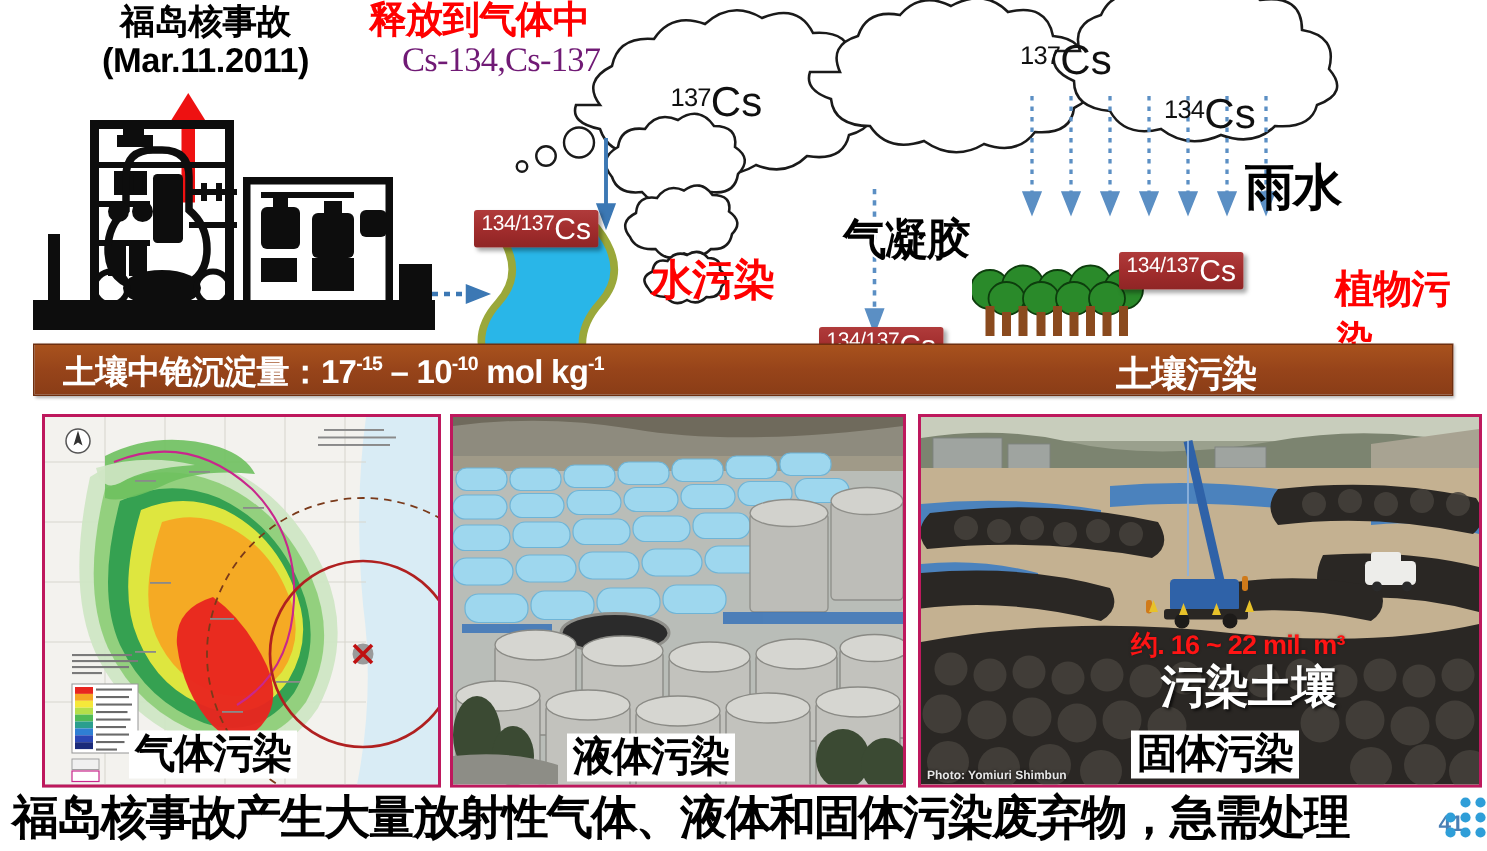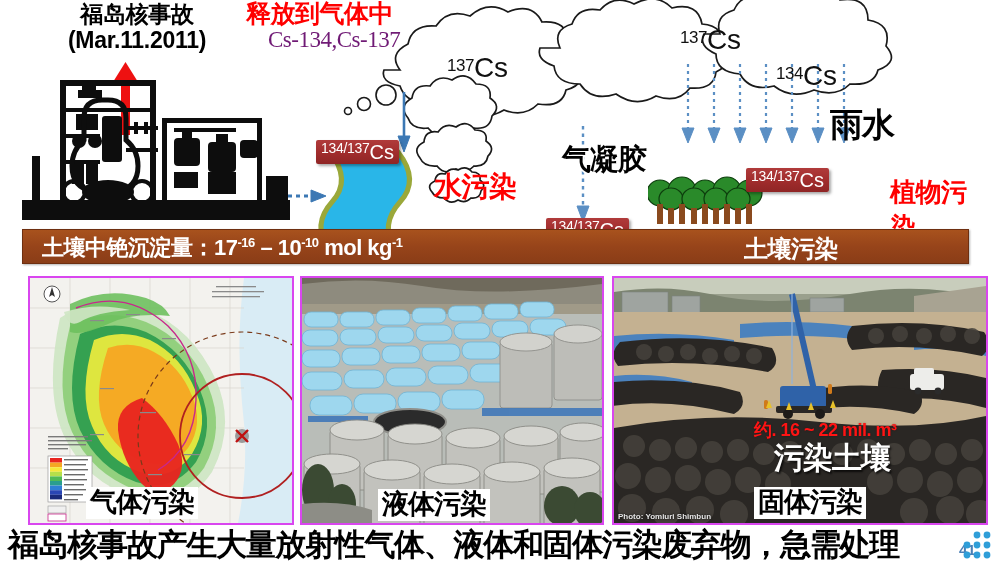--- a/index.html
+++ b/index.html
@@ -136,21 +136,21 @@
   #soil-text sup { font-size: 13px; }
   #soil-pollution-label {
     left: 744px; top: 233px;
     color: #ffffff; font-weight: bold; font-size: 24px;
     letter-spacing: -0.5px;
   }
 
   
   .panel {
     top: 276px; height: 245px;
-    border: 2px solid #d946ef;
+    border: 2px solid #be185d;
     overflow: hidden;
     background: #cfcfcf;
   }
   #panel-map   { left: 28px;  width: 262px; }
   #panel-tanks { left: 300px; width: 300px; }
   #panel-bags  { left: 612px; width: 372px; }
 
   .panel-caption {
     position: absolute;
     background: #ffffff;
@@ -383,21 +383,21 @@
   </div>
   <div class="abs cs-tag" id="cs-tag-aero">
     <span class="num">134/137</span><span class="el">Cs</span>
   </div>
   <div class="abs cs-tag" id="cs-tag-plant">
     <span class="num">134/137</span><span class="el">Cs</span>
   </div>
 
   <div class="abs" id="soil-bar"></div>
   <div class="abs" id="soil-text">
-    <span>土壤中铯沉淀量：17</span><sup>-16</sup><span> – 10</span><sup>-10</sup><span> mol kg</span><sup>-1</sup>
+    <span>土壤中铯沉淀量：17</span><sup>-15</sup><span> – 10</span><sup>-10</sup><span> mol kg</span><sup>-1</sup>
   </div>
   <div class="abs" id="soil-pollution-label">土壤污染</div>
 
   <div class="abs panel" id="panel-map">
     <svg class="mapbg" viewBox="0 0 262 245" preserveAspectRatio="none">
       <rect x="0" y="0" width="262" height="245" fill="#f3f2ee"></rect>
 
       <path d="M214 0 L262 0 L262 245 L208 245 q12 -60 4 -120 q-6 -66 2 -125 z" fill="#d9ecf5"></path>
 
       <g stroke="#d8d5cd" stroke-width="0.7" fill="none">

